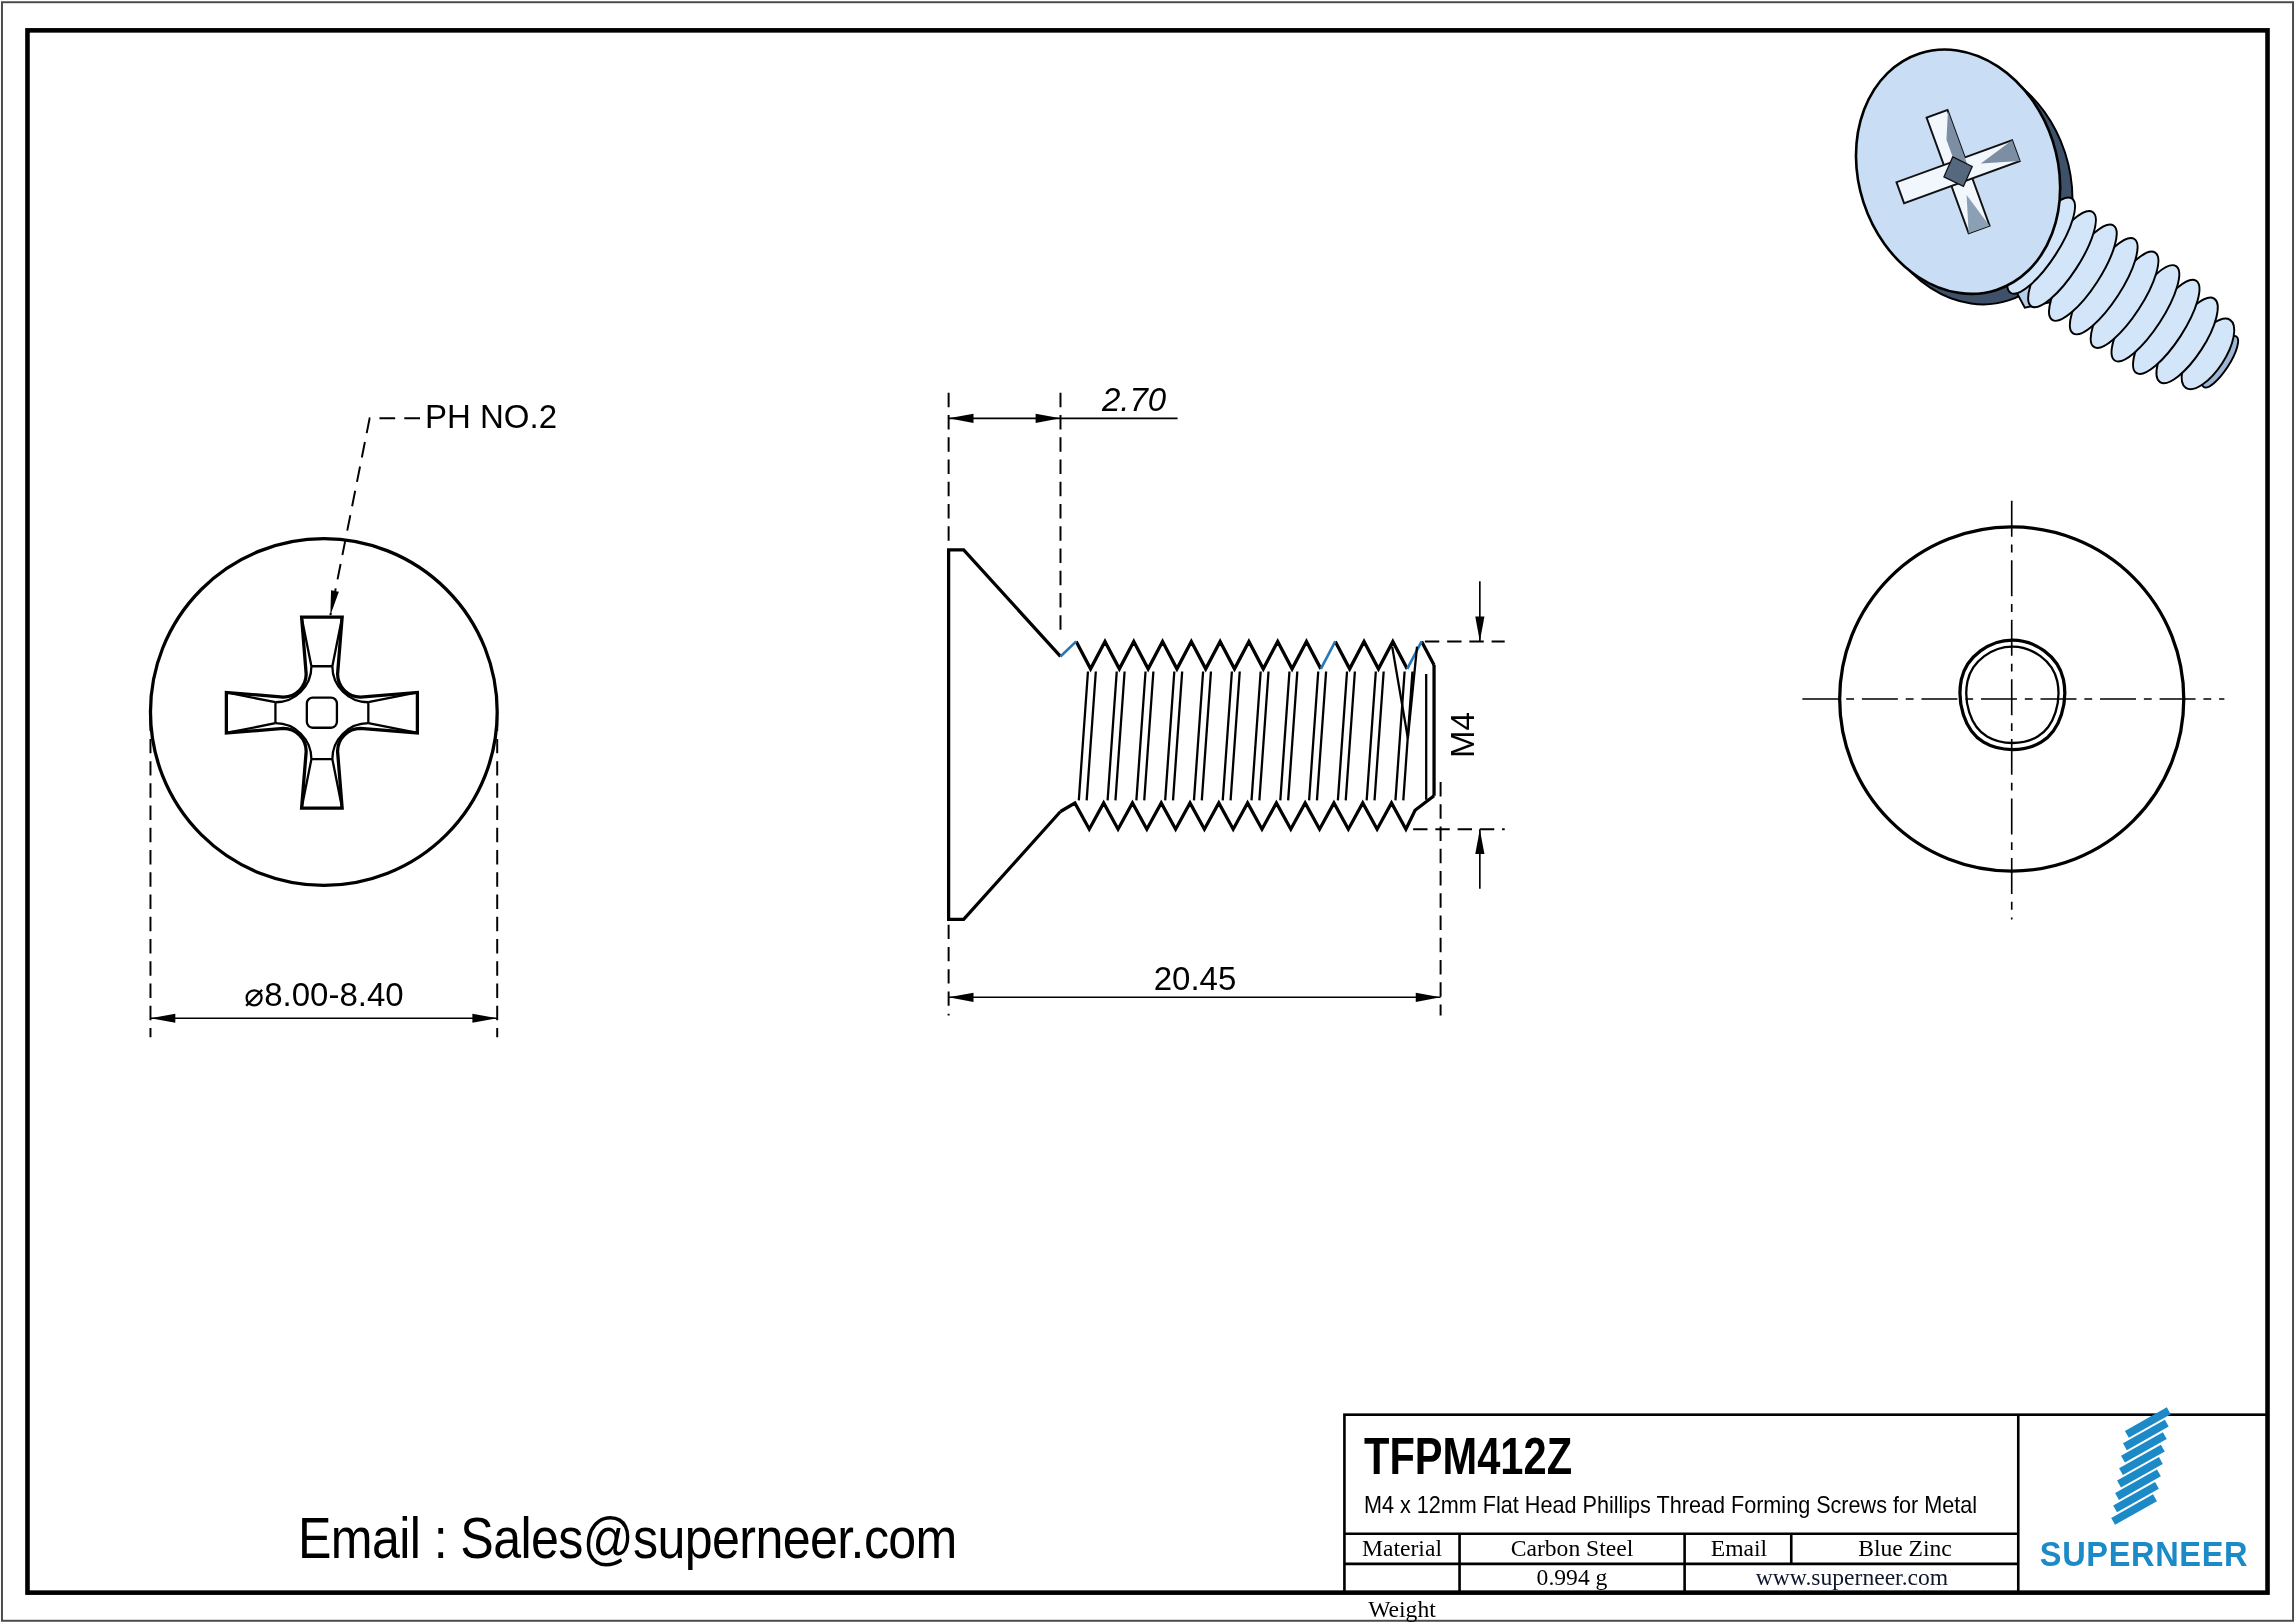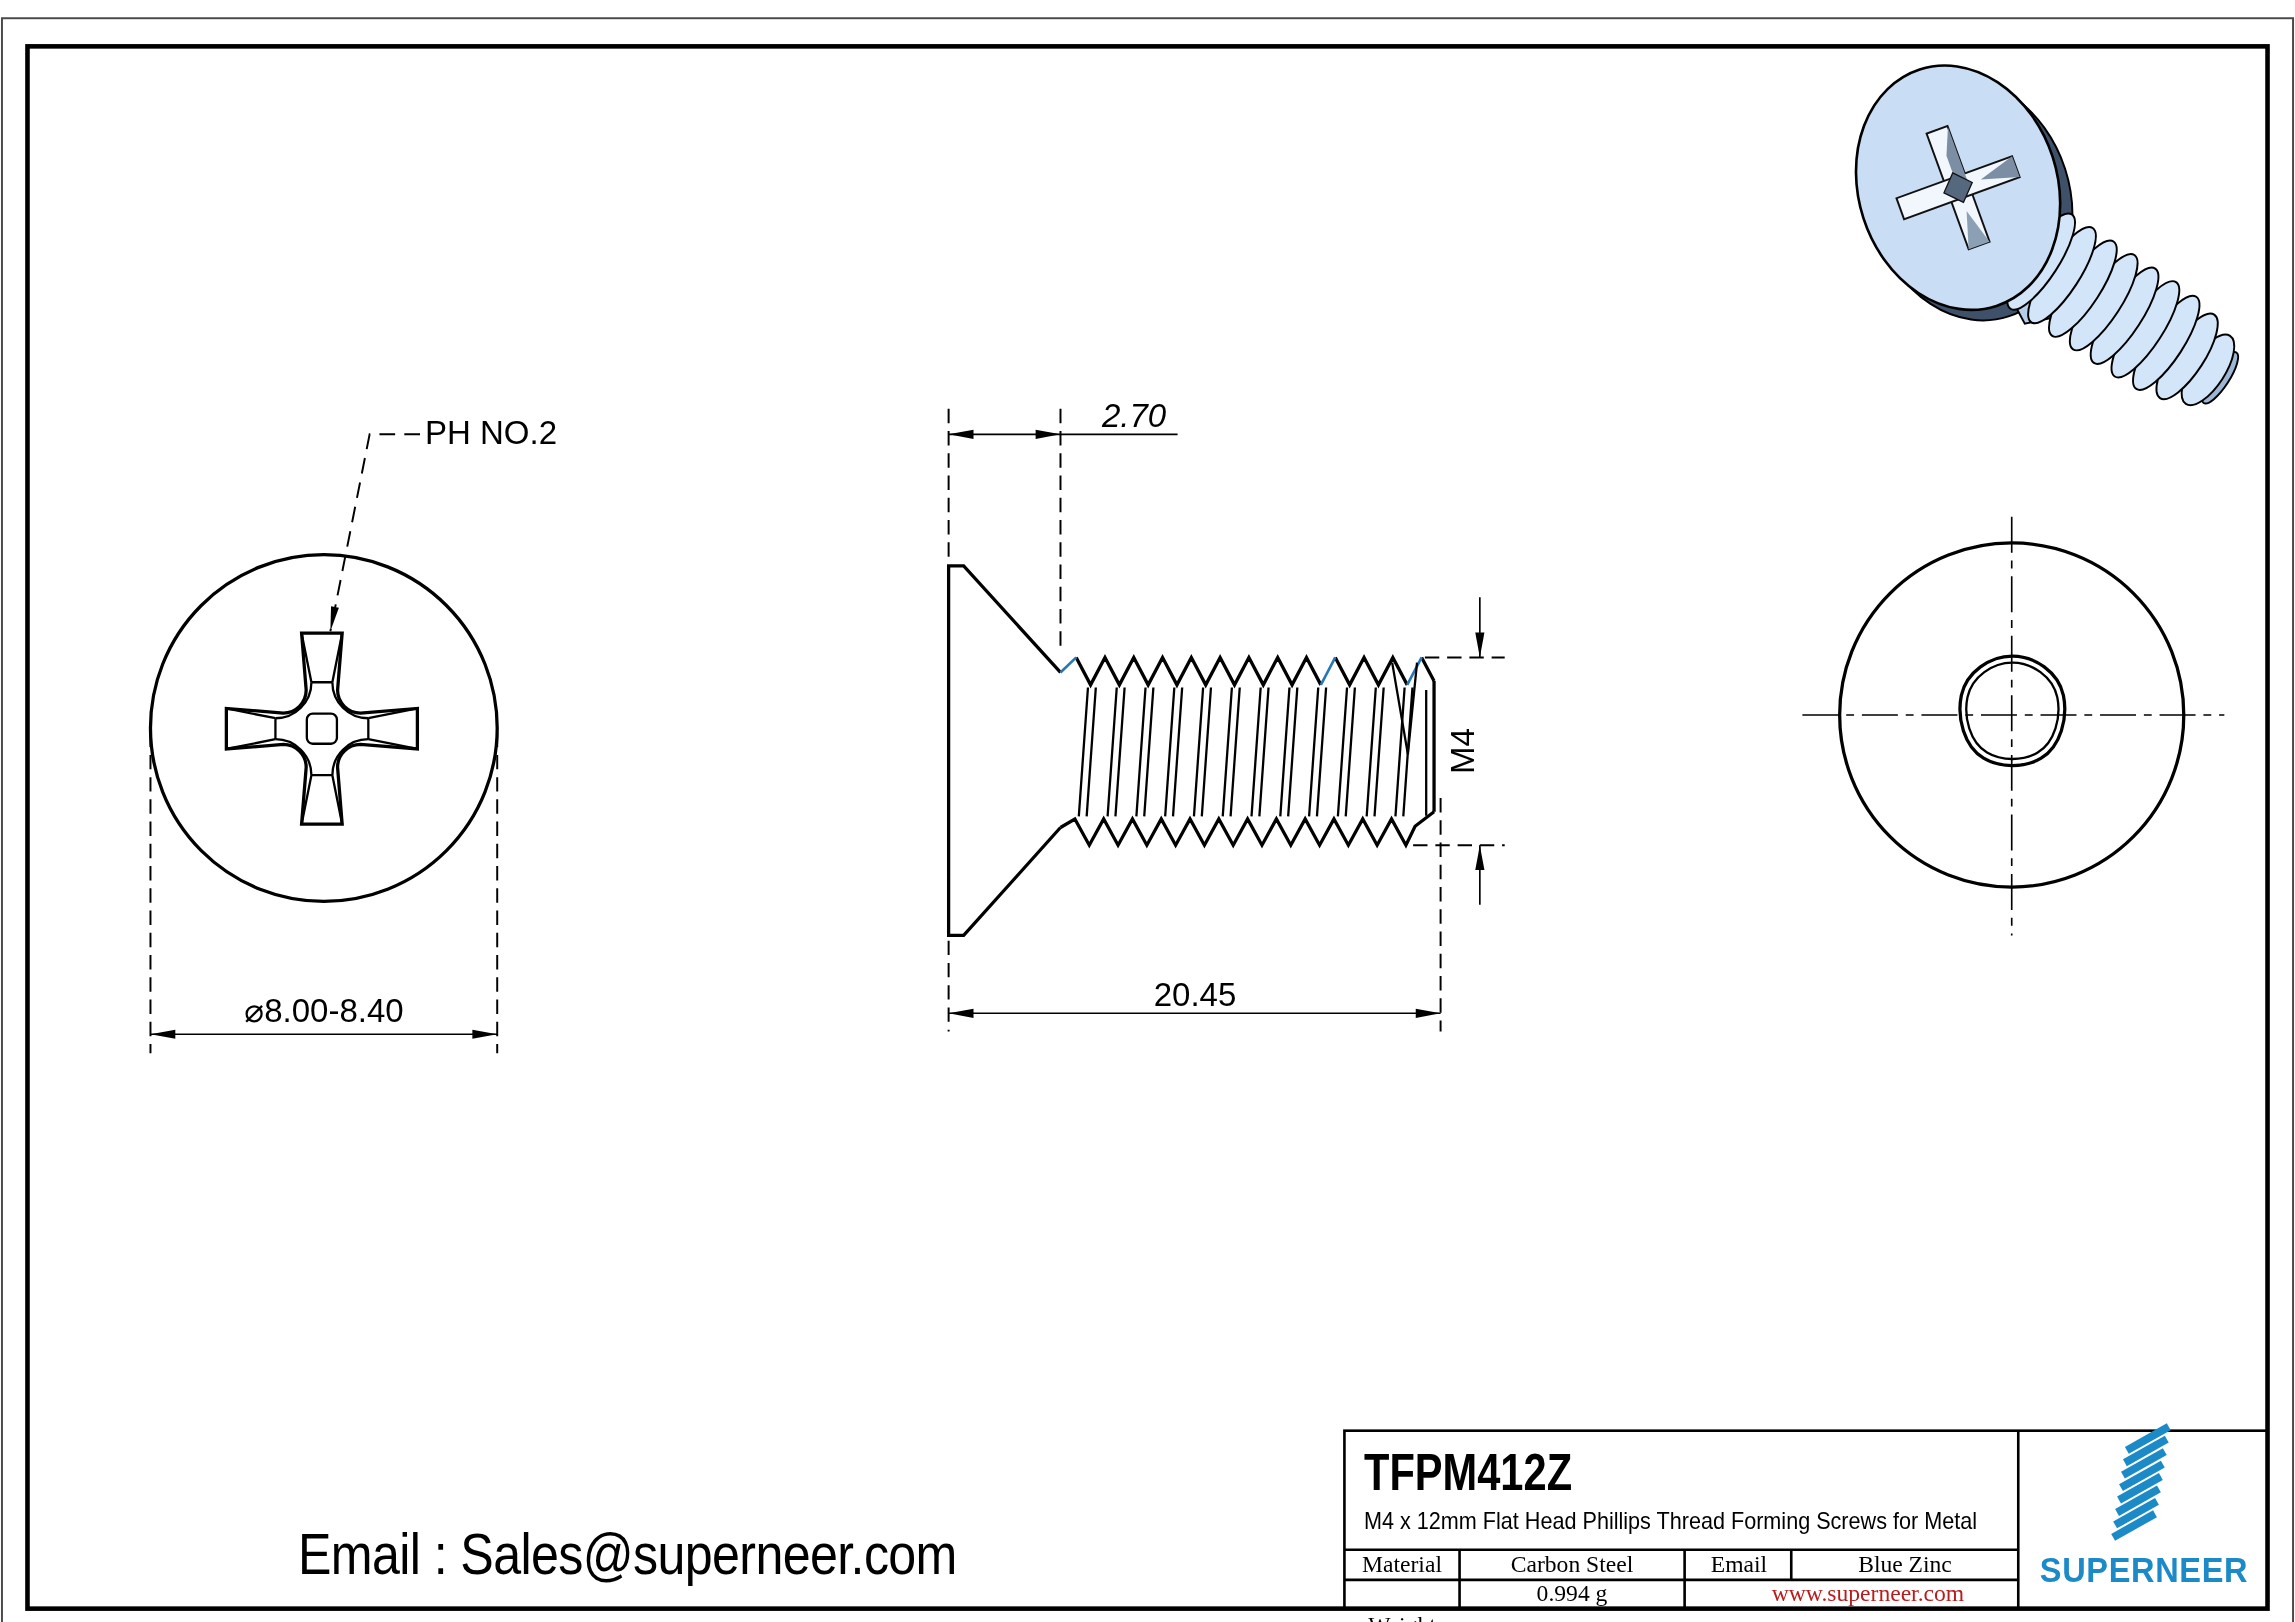--- a/index.html
+++ b/index.html
@@ -1,31 +1,31 @@
 <!DOCTYPE html>
 <html style="font-size:10.5px"><head>
 <meta charset="utf-8">
 <style>
   html,body{
     margin:0;padding:0;background:#ffffff;
     width:2295px;height:1623px;overflow:hidden;
     font-family:"Liberation Sans","DejaVu Sans",sans-serif;
   }
-  .sheet{position:absolute;left:0;top:16px;width:2295px;height:1378px;}
+  .sheet{position:absolute;left:0;top:0;width:2295px;height:1378px;}
   svg.linework{position:absolute;left:0;top:0;}
   .txt{position:absolute;color:#000;line-height:1;white-space:nowrap;}
   .dim{font-size:33px;}
   .center{transform:translate(-50%,-50%);font-family:Liberation Serif, serif;}
   .centerx{transform:translateX(-50%);}
   .rot90{transform:translate(-50%,-50%) rotate(-90deg);}
   .email{font-size:57px;transform:scaleX(0.88);transform-origin:left top;letter-spacing:-0.7px;}
   .pn{font-size:52px;font-weight:bold;transform:scaleX(0.80);transform-origin:left top;}
   .desc{font-size:24px;transform:scaleX(0.90);transform-origin:left top;}
   .cell{font-size:23.6px;}
-  .site{font-size:23.6px;color:#b91c1c;margin-left:16px;}
+  .site{font-size:23.6px;color:#0f172a;}
   .brand{font-size:35px;font-weight:bold;color:#1b8ac6;letter-spacing:0.7px;transform:translate(-50%,-50%) scaleX(0.93);}
 </style>
 </head>
 <body>
 
 <div class="sheet">
 
   <svg class="linework" width="2295" height="1623" viewBox="0 0 3508 2480">
 
     <g>

